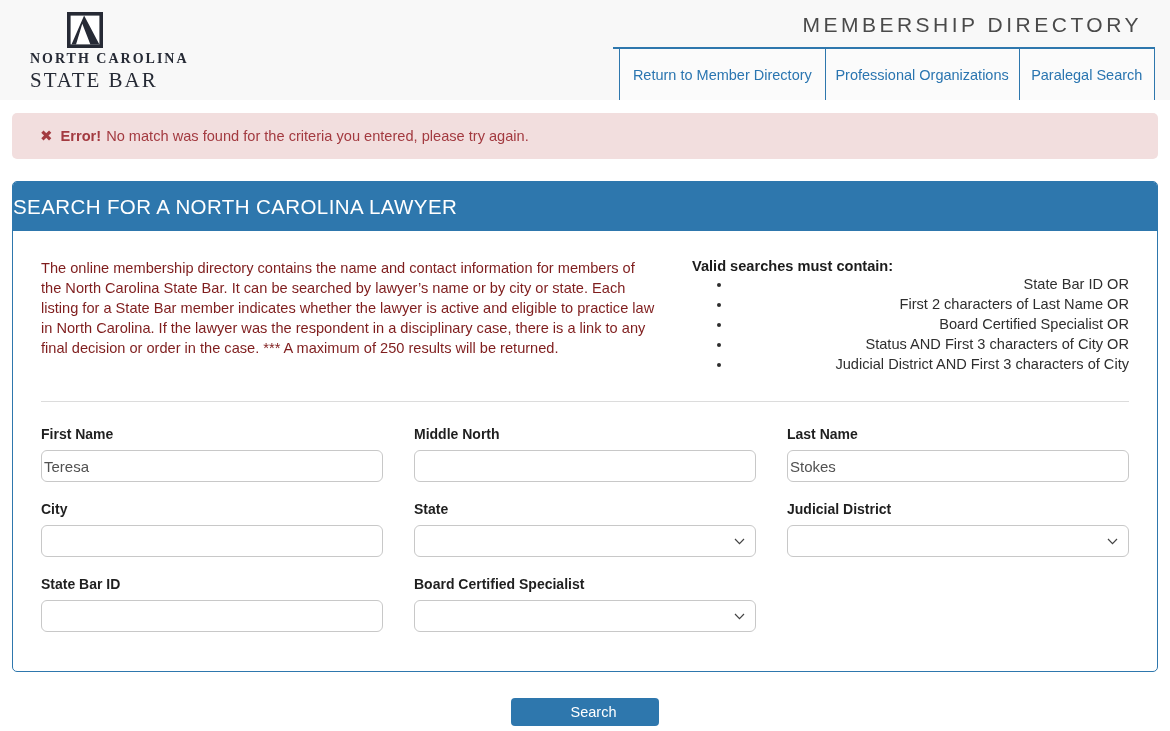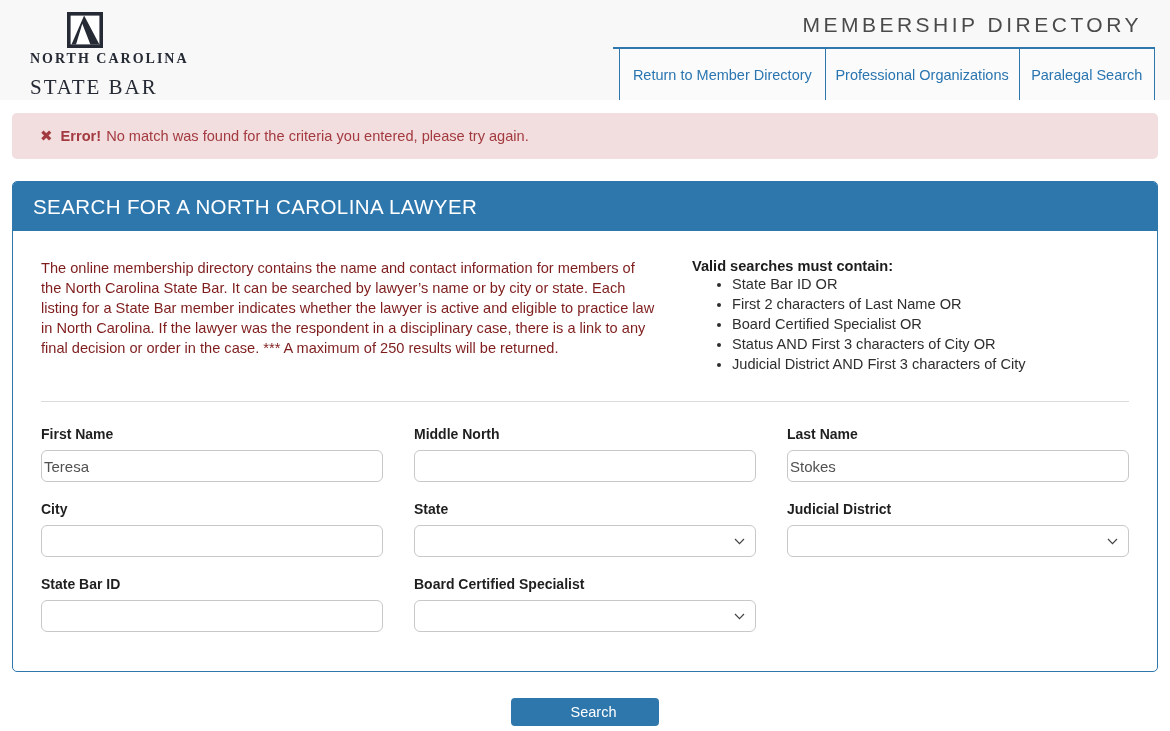--- a/index.html
+++ b/index.html
@@ -7,21 +7,21 @@
   .page{position:relative;width:1170px;height:731px;background:#fff;
         font-family:"Liberation Sans","DejaVu Sans",sans-serif;overflow:hidden;}
 
   
   .band{position:absolute;top:0;left:0;right:0;height:100px;background:#f8f8f8;}
   .logo{position:absolute;top:10px;left:30px;width:110px;text-align:center;color:#262a35;}
   .logo-mark{display:block;margin:2px auto 3px auto;}
   .logo-line1{display:block;font-family:"Liberation Serif","DejaVu Serif",serif;
               font-size:14px;font-weight:700;letter-spacing:2px;white-space:nowrap;}
   .logo-line2{display:block;font-family:"Liberation Serif","DejaVu Serif",serif;
-              font-size:21px;letter-spacing:2px;margin-top:8px;white-space:nowrap;}
+              font-size:21px;letter-spacing:2px;margin-top:1px;white-space:nowrap;}
   .dir-title{position:absolute;top:13px;right:28px;font-size:21px;letter-spacing:3.5px;
              color:#4a4a4a;white-space:nowrap;}
   .nav{position:absolute;top:47px;left:613px;width:542px;height:53px;display:flex;
        border-top:2px solid #2e77ad;}
   .nav-tab{display:flex;align-items:center;justify-content:center;height:100%;
            border-left:1px solid #2e77ad;color:#2a75b0;font-size:14.5px;cursor:pointer;
            background:#fbfbfb;}
   .nav-tab:last-child{border-right:1px solid #2e77ad;}
   .nav-tab:nth-child(1){width:208px;margin-left:6px;}
   .nav-tab:nth-child(2){width:196px;}
@@ -31,28 +31,28 @@
   .alert{position:absolute;top:113px;left:12px;right:12px;height:46px;background:#f2dede;
          border-radius:5px;display:flex;align-items:center;padding-left:28px;
          color:#a33a40;font-size:14.6px;}
   .alert .x-icon{font-weight:700;font-size:15px;margin-right:8px;}
   .alert b{margin-right:5px;}
 
   
   .panel{position:absolute;top:181px;left:12px;right:12px;height:491px;background:#fff;
          border:1px solid #2e77ad;border-radius:5px;}
   .panel-head{height:49px;background:#2e77ad;border-radius:4px 4px 0 0;display:flex;
-              align-items:center;padding-left:20px;color:#fff;font-size:20.5px;
+              align-items:center;color:#fff;font-size:20.5px;
               letter-spacing:0.4px;}
   .panel-body{padding:27px 28px 0 28px;}
   .intro-row{display:flex;}
   .intro-text{width:618px;font-size:14.6px;line-height:20px;color:#7f1d1d;}
   .valid-block{margin-left:33px;flex:1;color:#222;}
   .valid-head{font-size:14.6px;font-weight:700;margin-bottom:0;color:#1c1c1c;}
-  .valid-list{margin:0;padding-left:40px;font-size:14.6px;line-height:20px;color:#2e2e2e;}
+  .valid-list{margin:0;padding-left:40px;font-size:14.6px;line-height:20px;color:#2e2e2e;text-align:right;}
   .divider{border:none;border-top:1px solid #dcdcdc;margin:27px 0 0 0;}
 
   .form-grid{display:grid;grid-template-columns:1fr 1fr 1fr;column-gap:31px;
              margin-top:24px;}
   .cell{margin-bottom:19px;}
   .cell label{display:block;font-size:14px;font-weight:700;color:#1f1f1f;margin-bottom:8px;}
   .txt{width:100%;height:32px;border:1px solid #c8c8c8;border-radius:6px;padding:0 2px;
        font-size:15px;color:#515151;font-family:"Liberation Sans","DejaVu Sans",sans-serif;
        background:#fff;outline:none;}
   .sel{position:relative;width:100%;height:32px;border:1px solid #c8c8c8;border-radius:6px;

